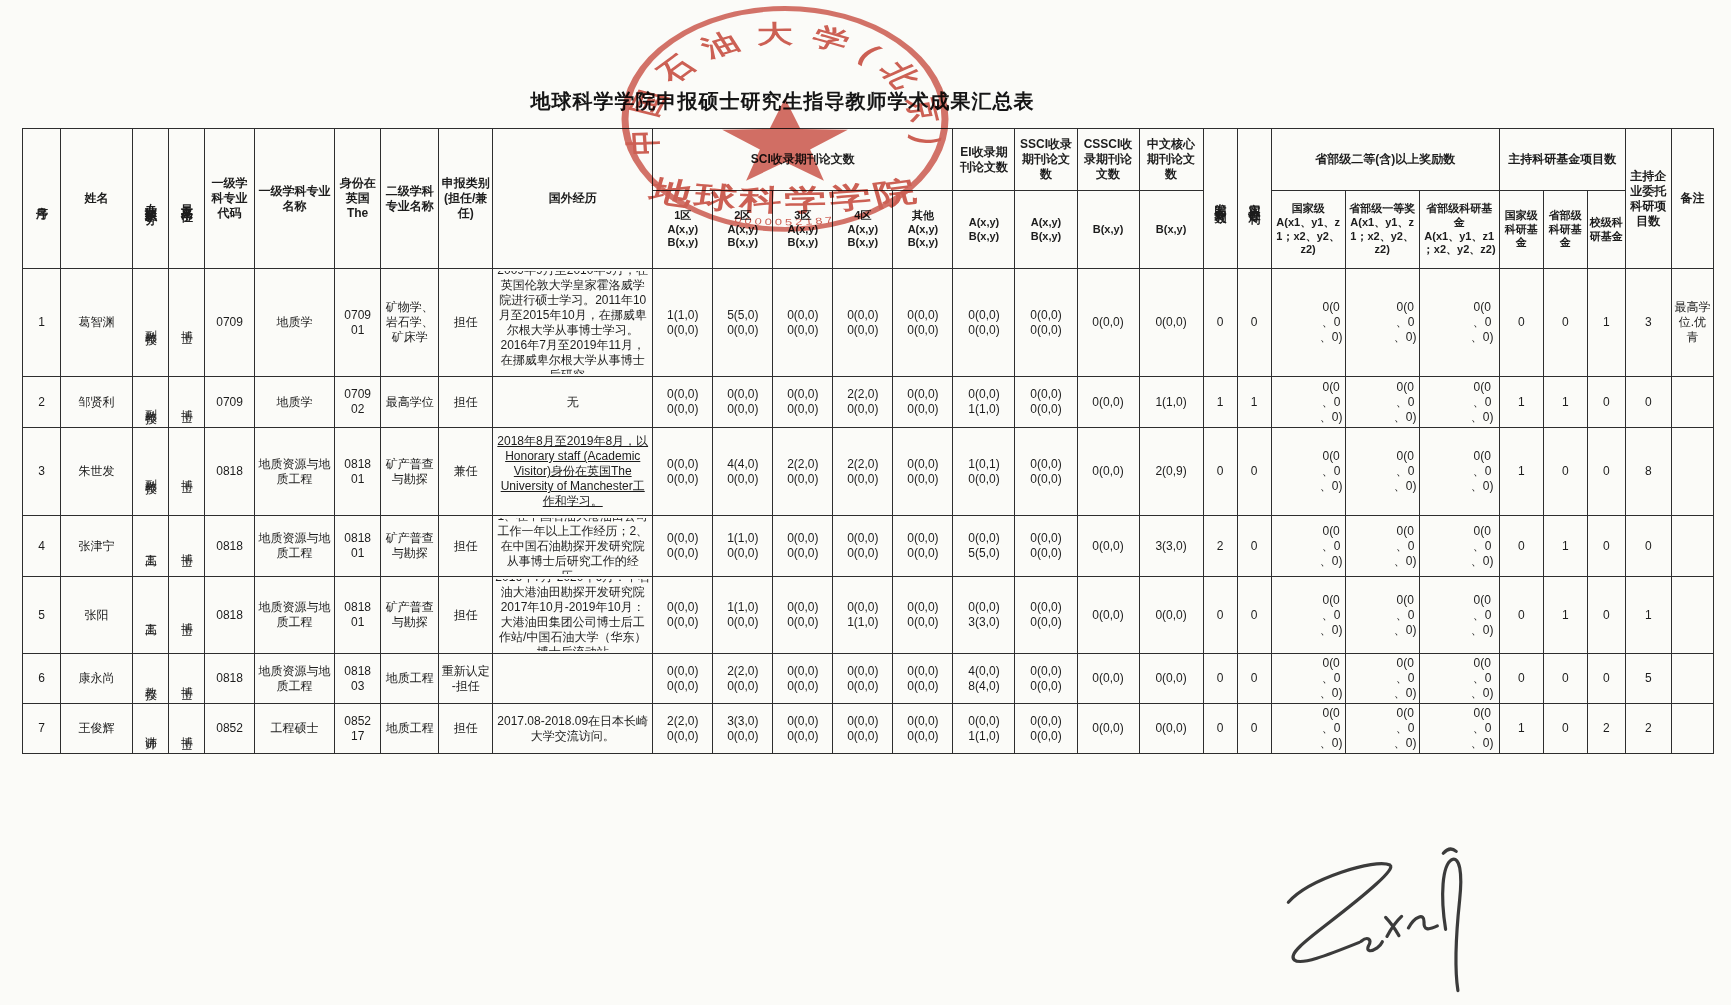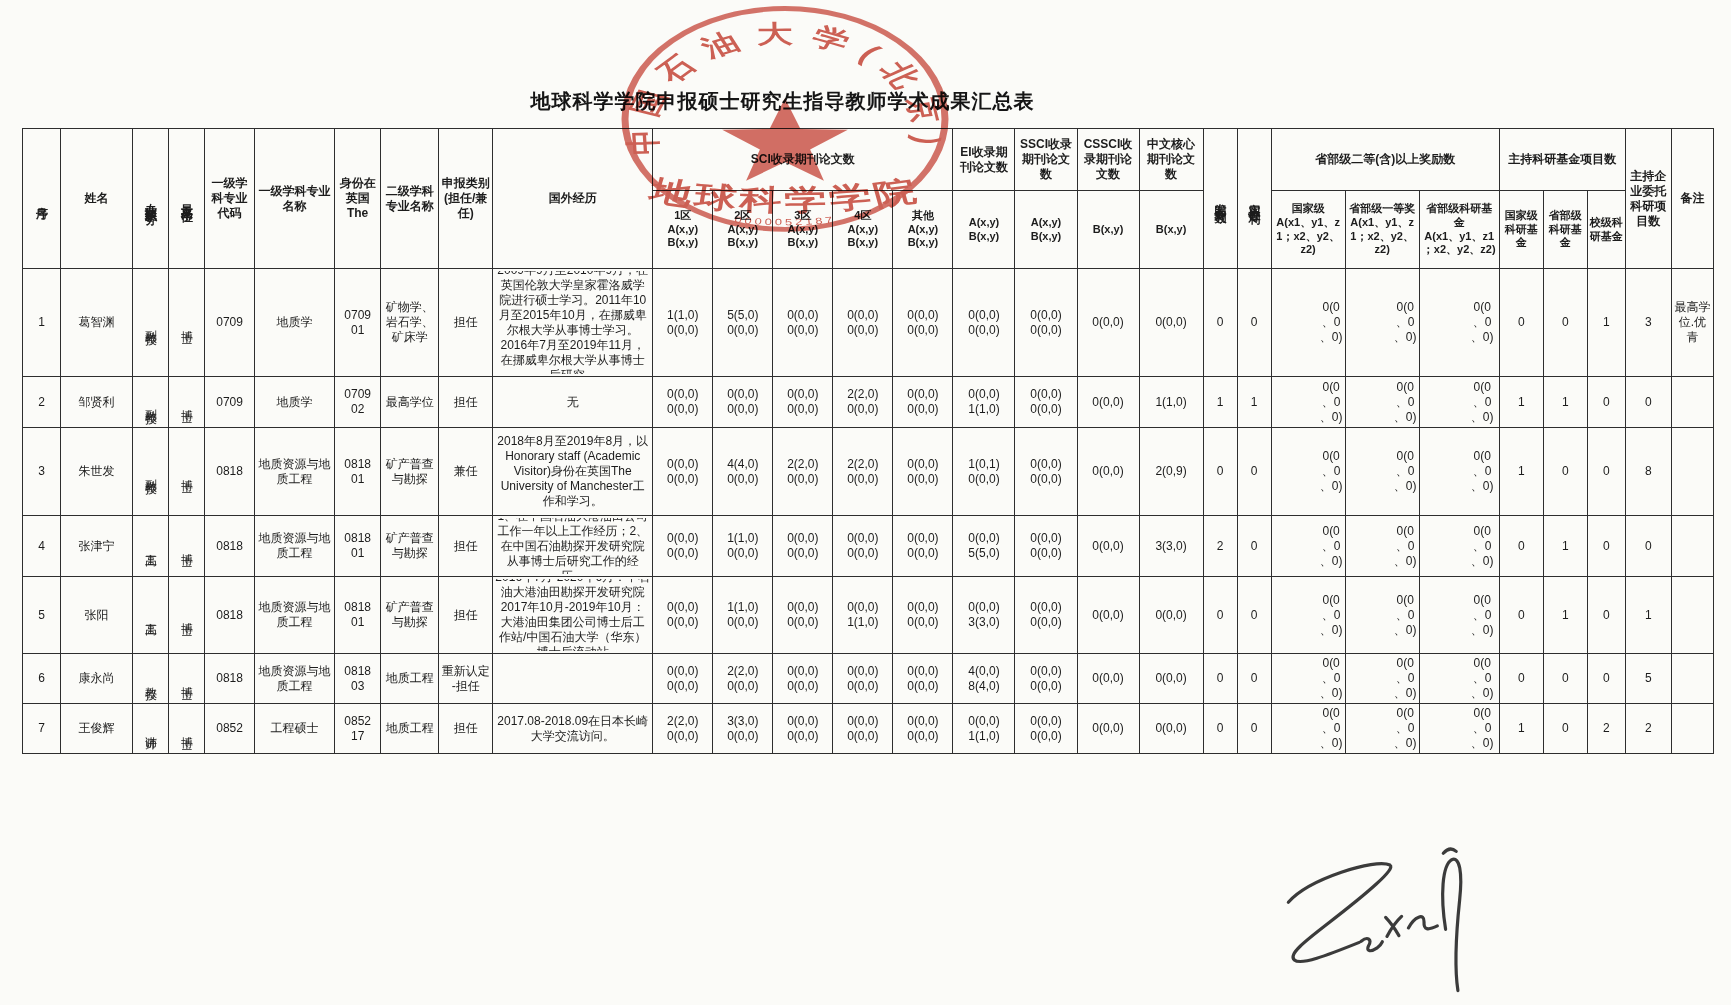--- a/index.html
+++ b/index.html
@@ -223,21 +223,21 @@
         <td>朱世发</td>
         <td class="vert">副教授</td>
         <td class="vert">博士</td>
         <td>0818</td>
         <td>地质资源与地质工程</td>
         <td class="pre">0818
 01</td>
         <td class="anyb">矿产普查与勘探</td>
         <td class="anyb">兼任</td>
         <td class="ovs">
-          <div class="clip" style="height: 83px;">2018年8月至2019年8月，以Honorary staff (Academic Visitor)身份在英国The University of Manchester工作和学习。</div>
+          <div class="clip" style="height: 83px; text-decoration: underline;">2018年8月至2019年8月，以Honorary staff (Academic Visitor)身份在英国The University of Manchester工作和学习。</div>
         </td>
         <td class="pre">0(0,0)
 0(0,0)</td>
         <td class="pre">4(4,0)
 0(0,0)</td>
         <td class="pre">2(2,0)
 0(0,0)</td>
         <td class="pre">2(2,0)
 0(0,0)</td>
         <td class="pre">0(0,0)

